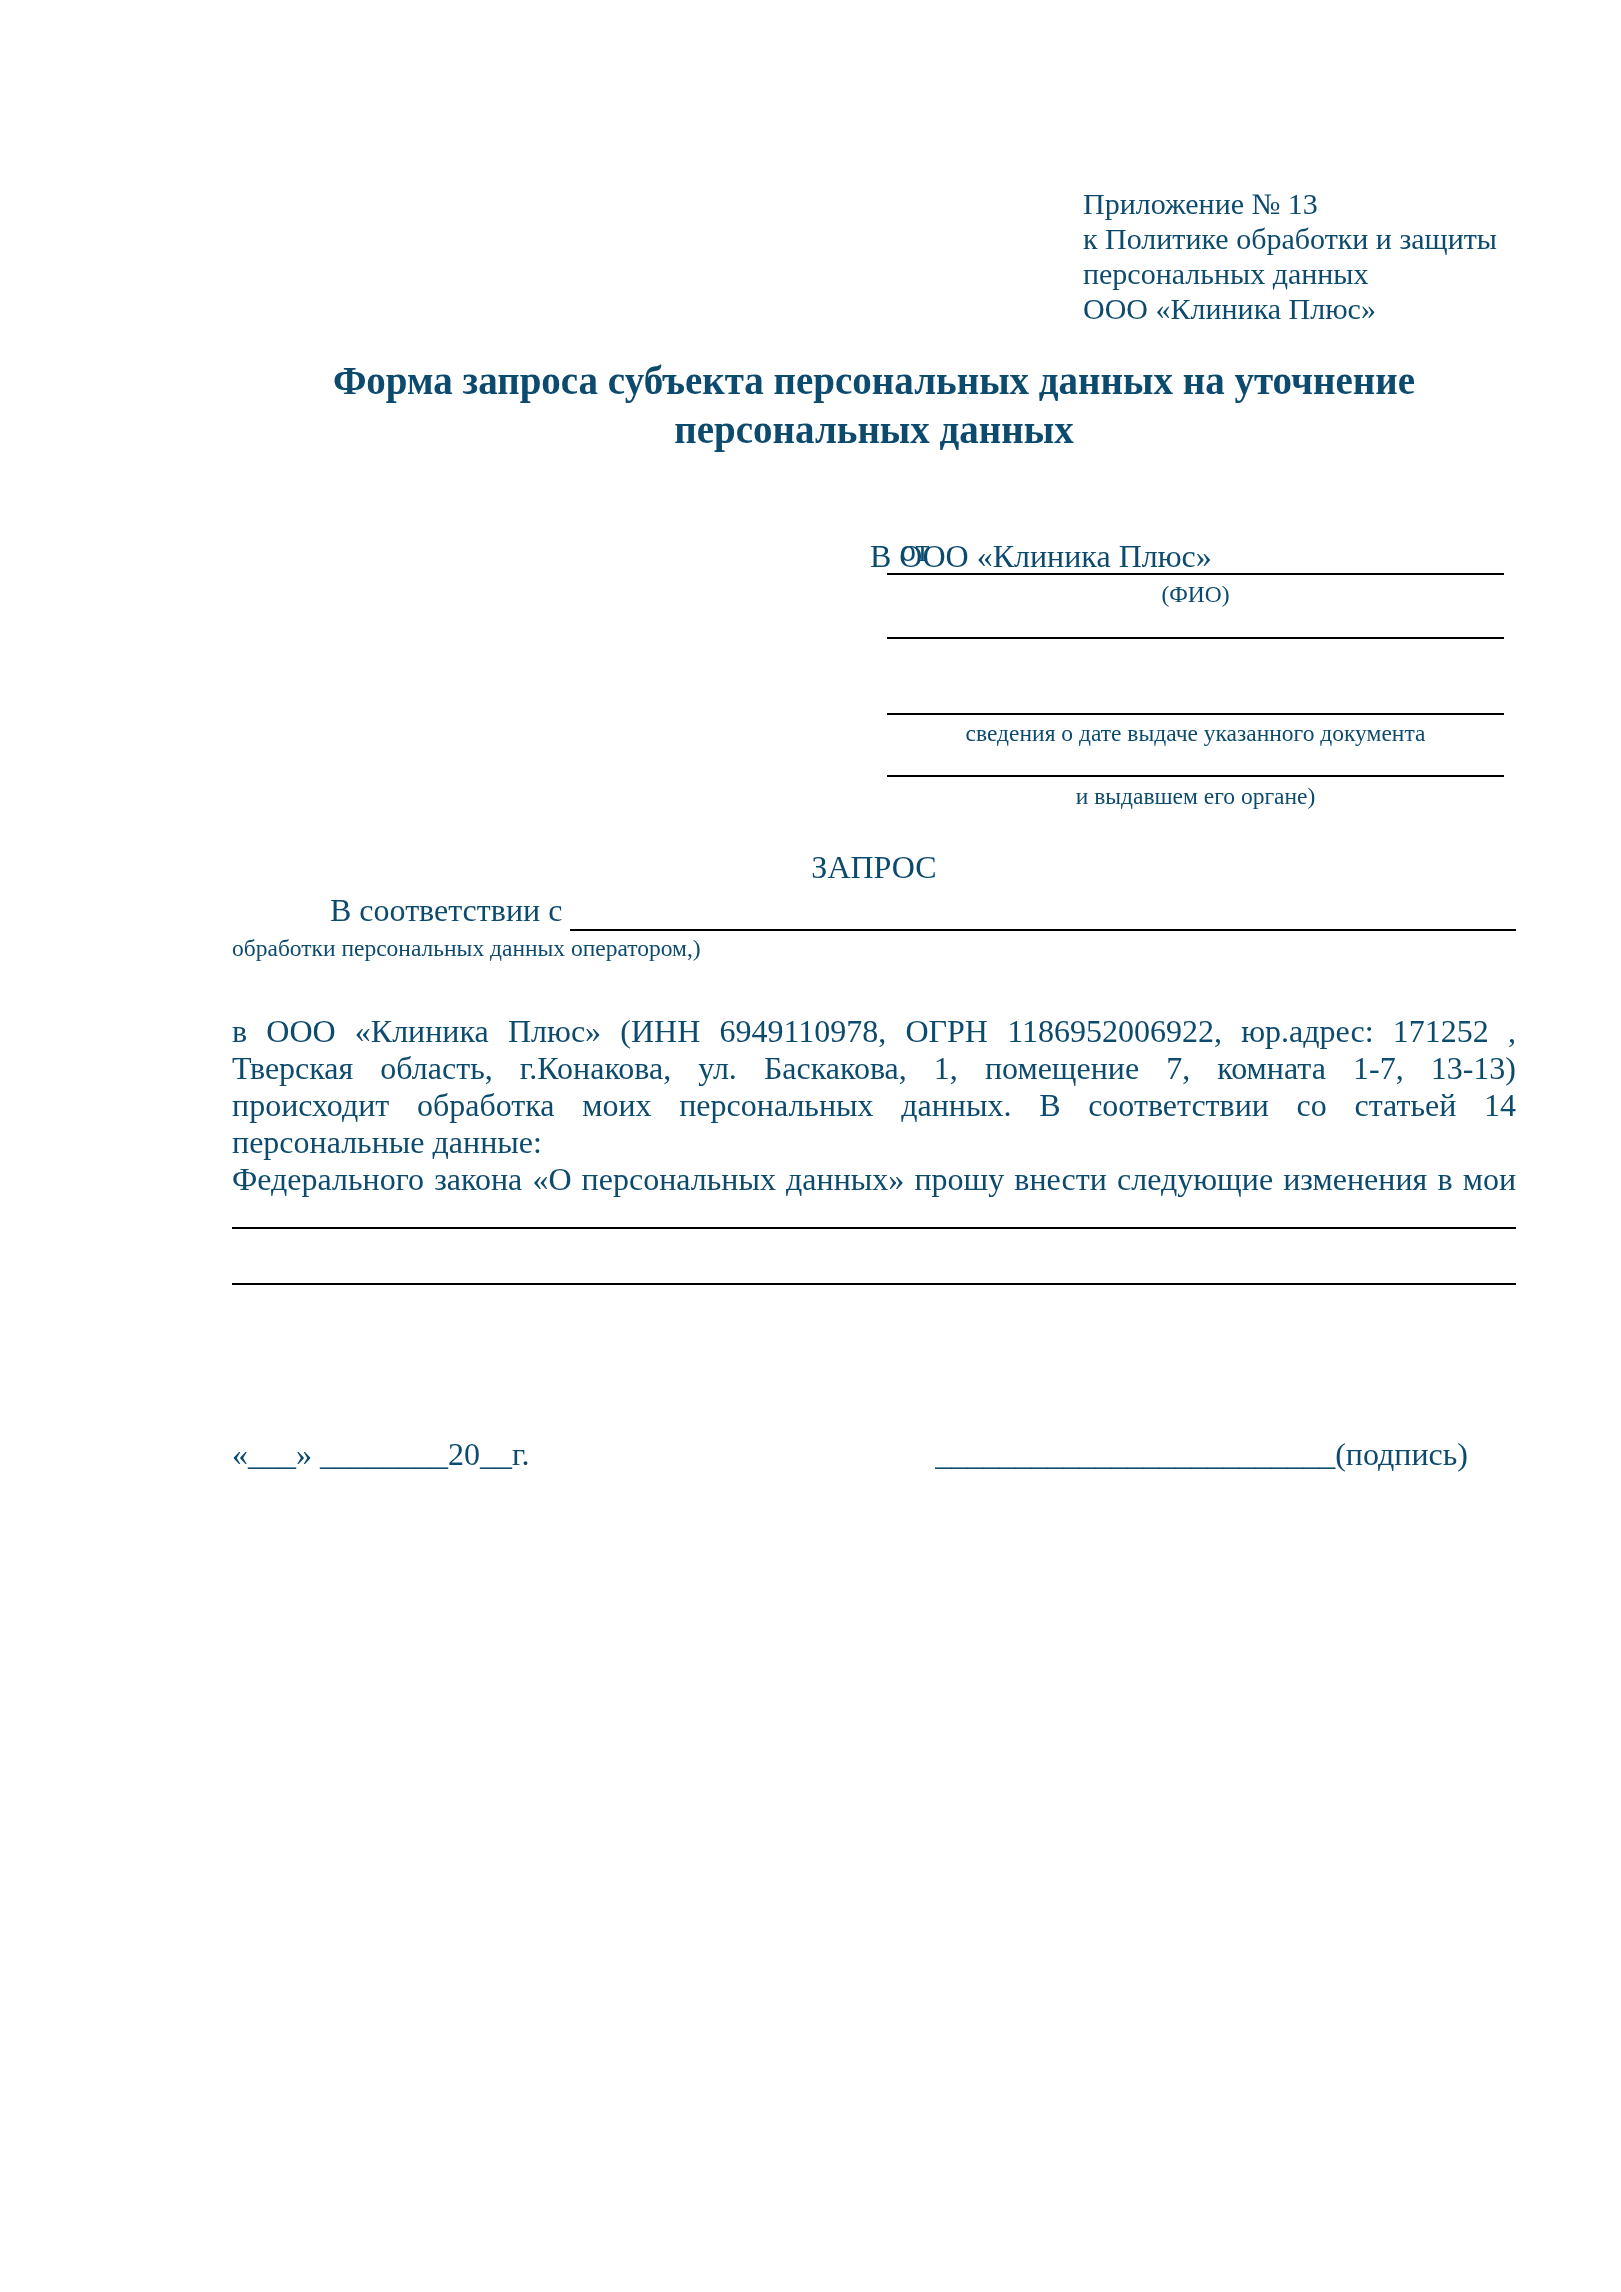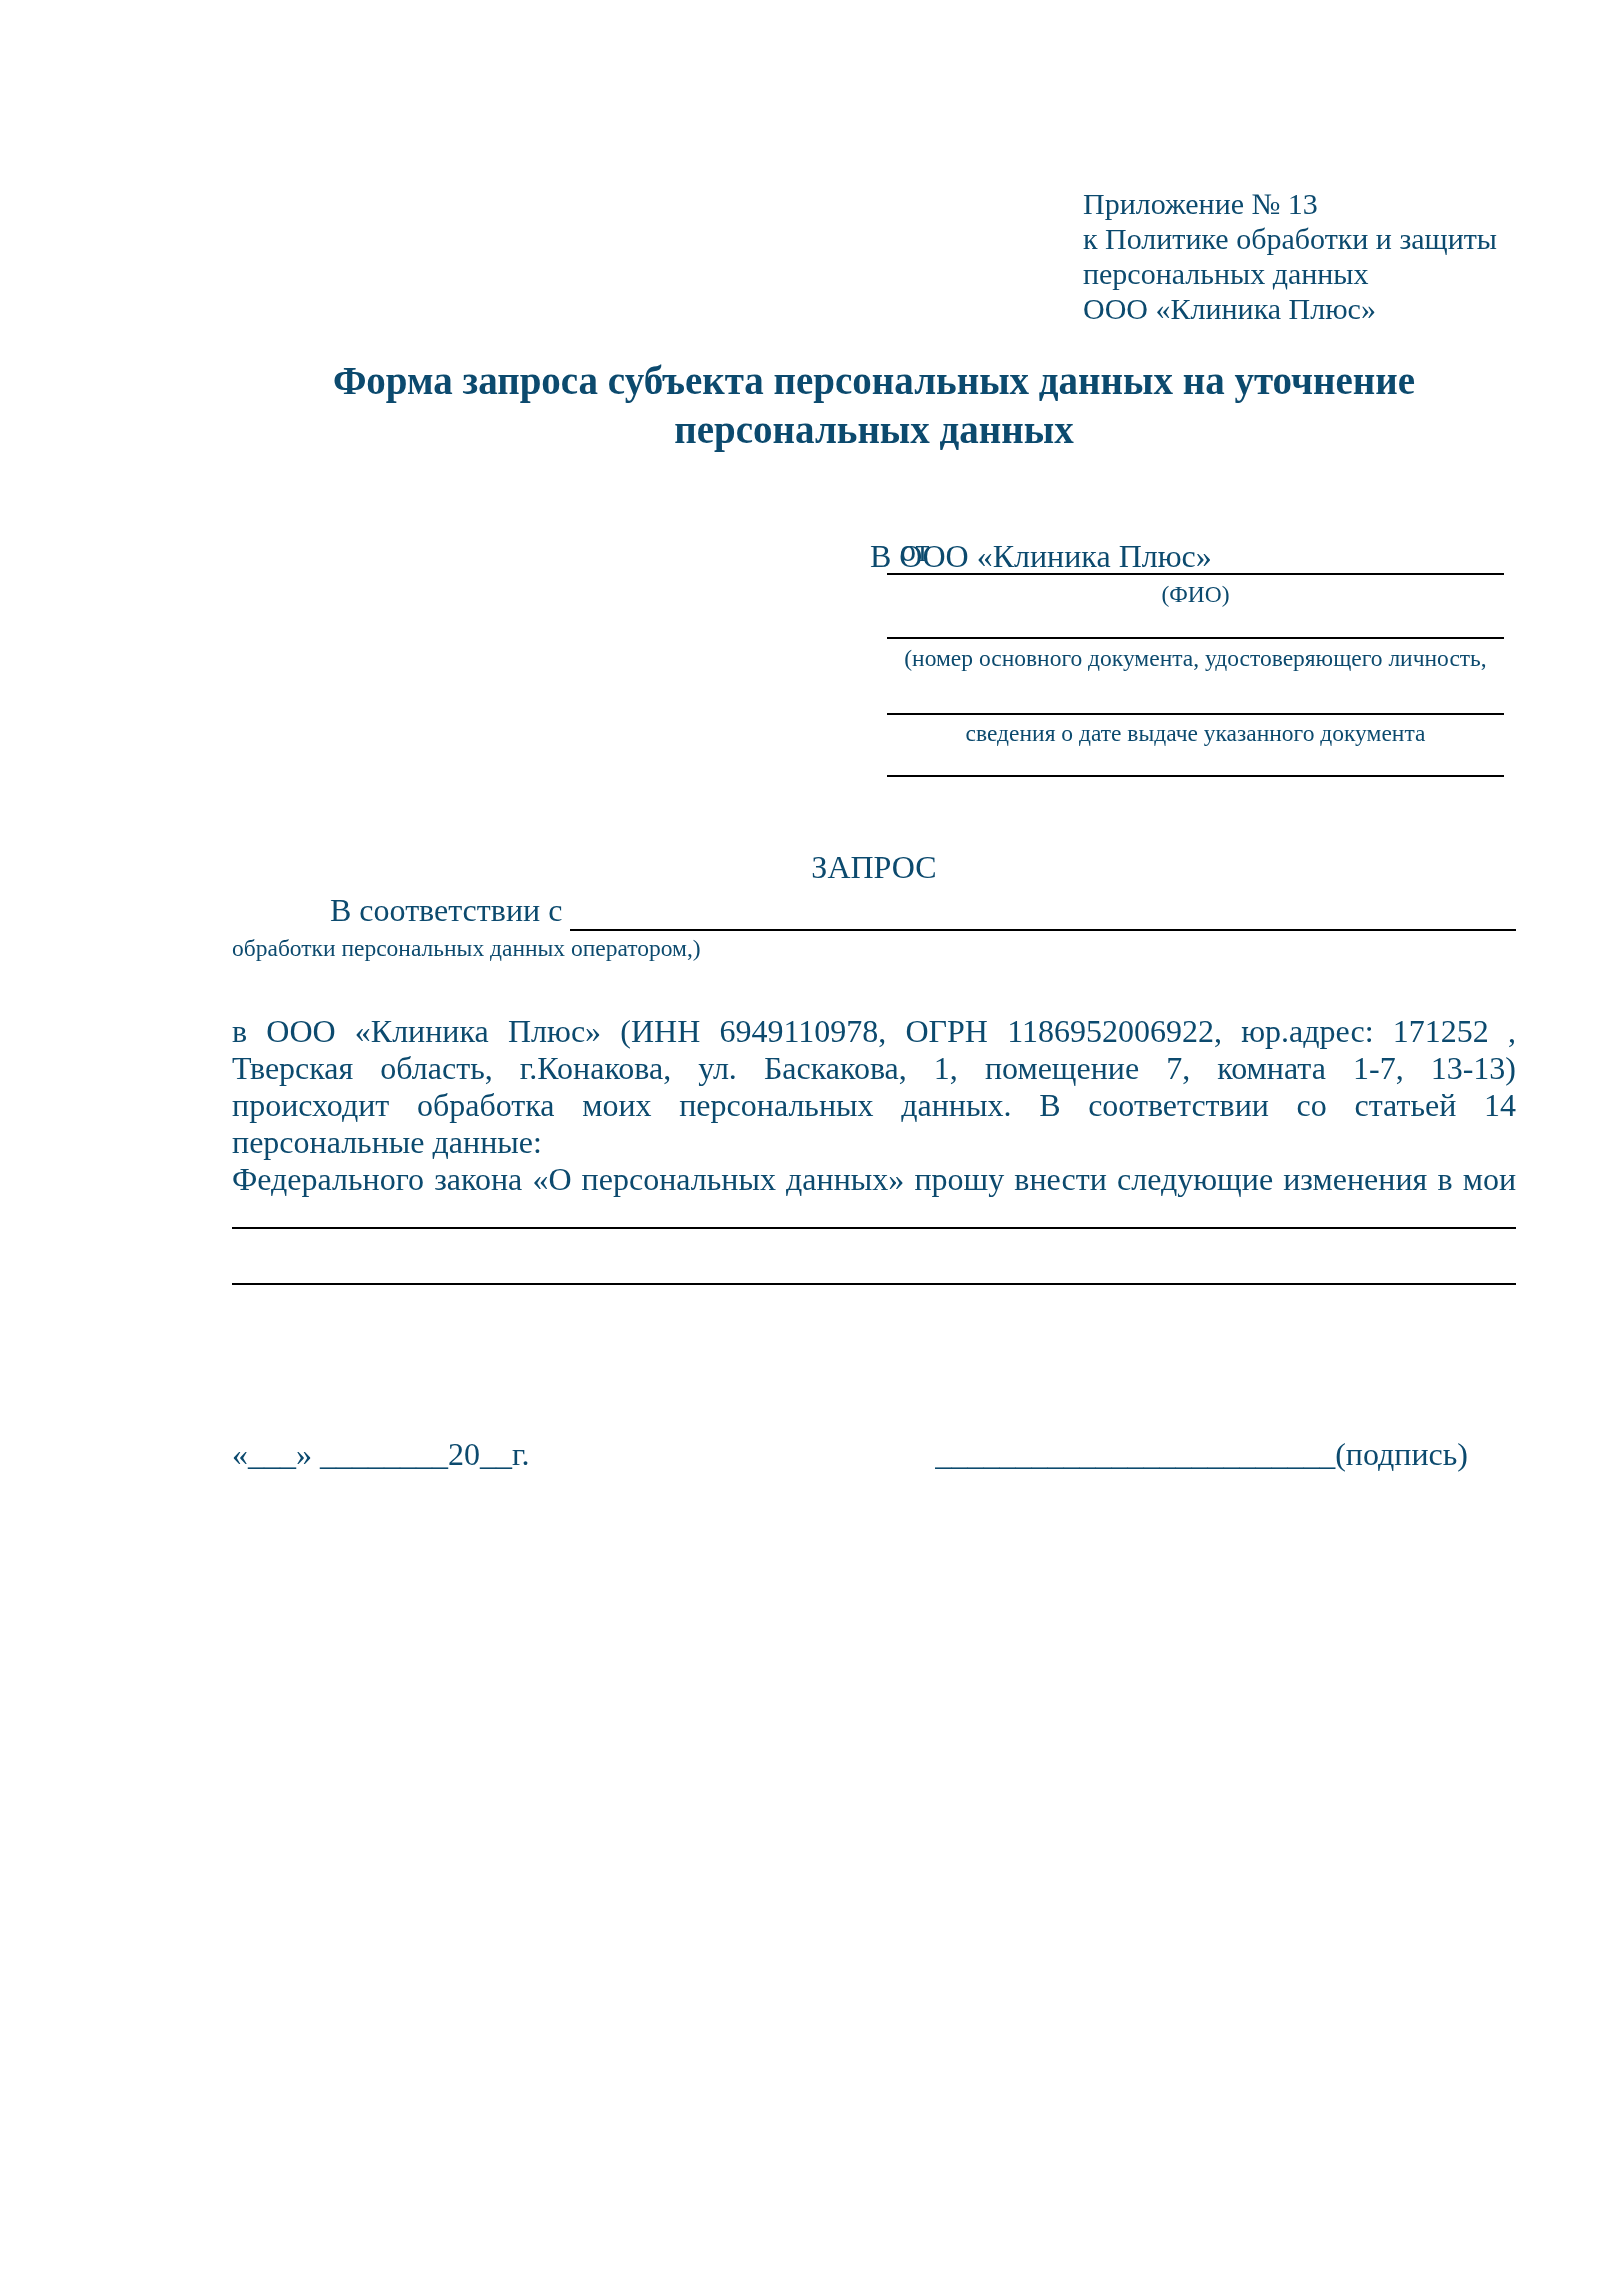--- a/index.html
+++ b/index.html
@@ -66,24 +66,24 @@
     <div>Форма запроса субъекта персональных данных на уточнение</div>
     <div>персональных данных</div>
   </div>
 
   <div class="addr-to">В ООО «Клиника Плюс»</div>
   <div class="addr-from">от</div>
 
   <div class="addr-line al-1"></div>
   <div class="addr-cap ac-1">(ФИО)</div>
   <div class="addr-line al-2"></div>
-  <div class="addr-cap ac-2">(номер основного документа, удостоверяющего личность,</div>
   <div class="addr-line al-3"></div>
   <div class="addr-cap ac-3">сведения о дате выдаче указанного документа</div>
   <div class="addr-line al-4"></div>
+  <div class="addr-cap ac-4">и выдавшем его органе)</div>
 
   <div class="zapros">ЗАПРОС</div>
 
   <div class="accordance">
     <span class="acc-label">В соответствии с</span>
     <span class="acc-fill"></span>
   </div>
 
   <div class="fineprint">
     <div class="fp-line fp-last">обработки персональных данных оператором,)</div>

